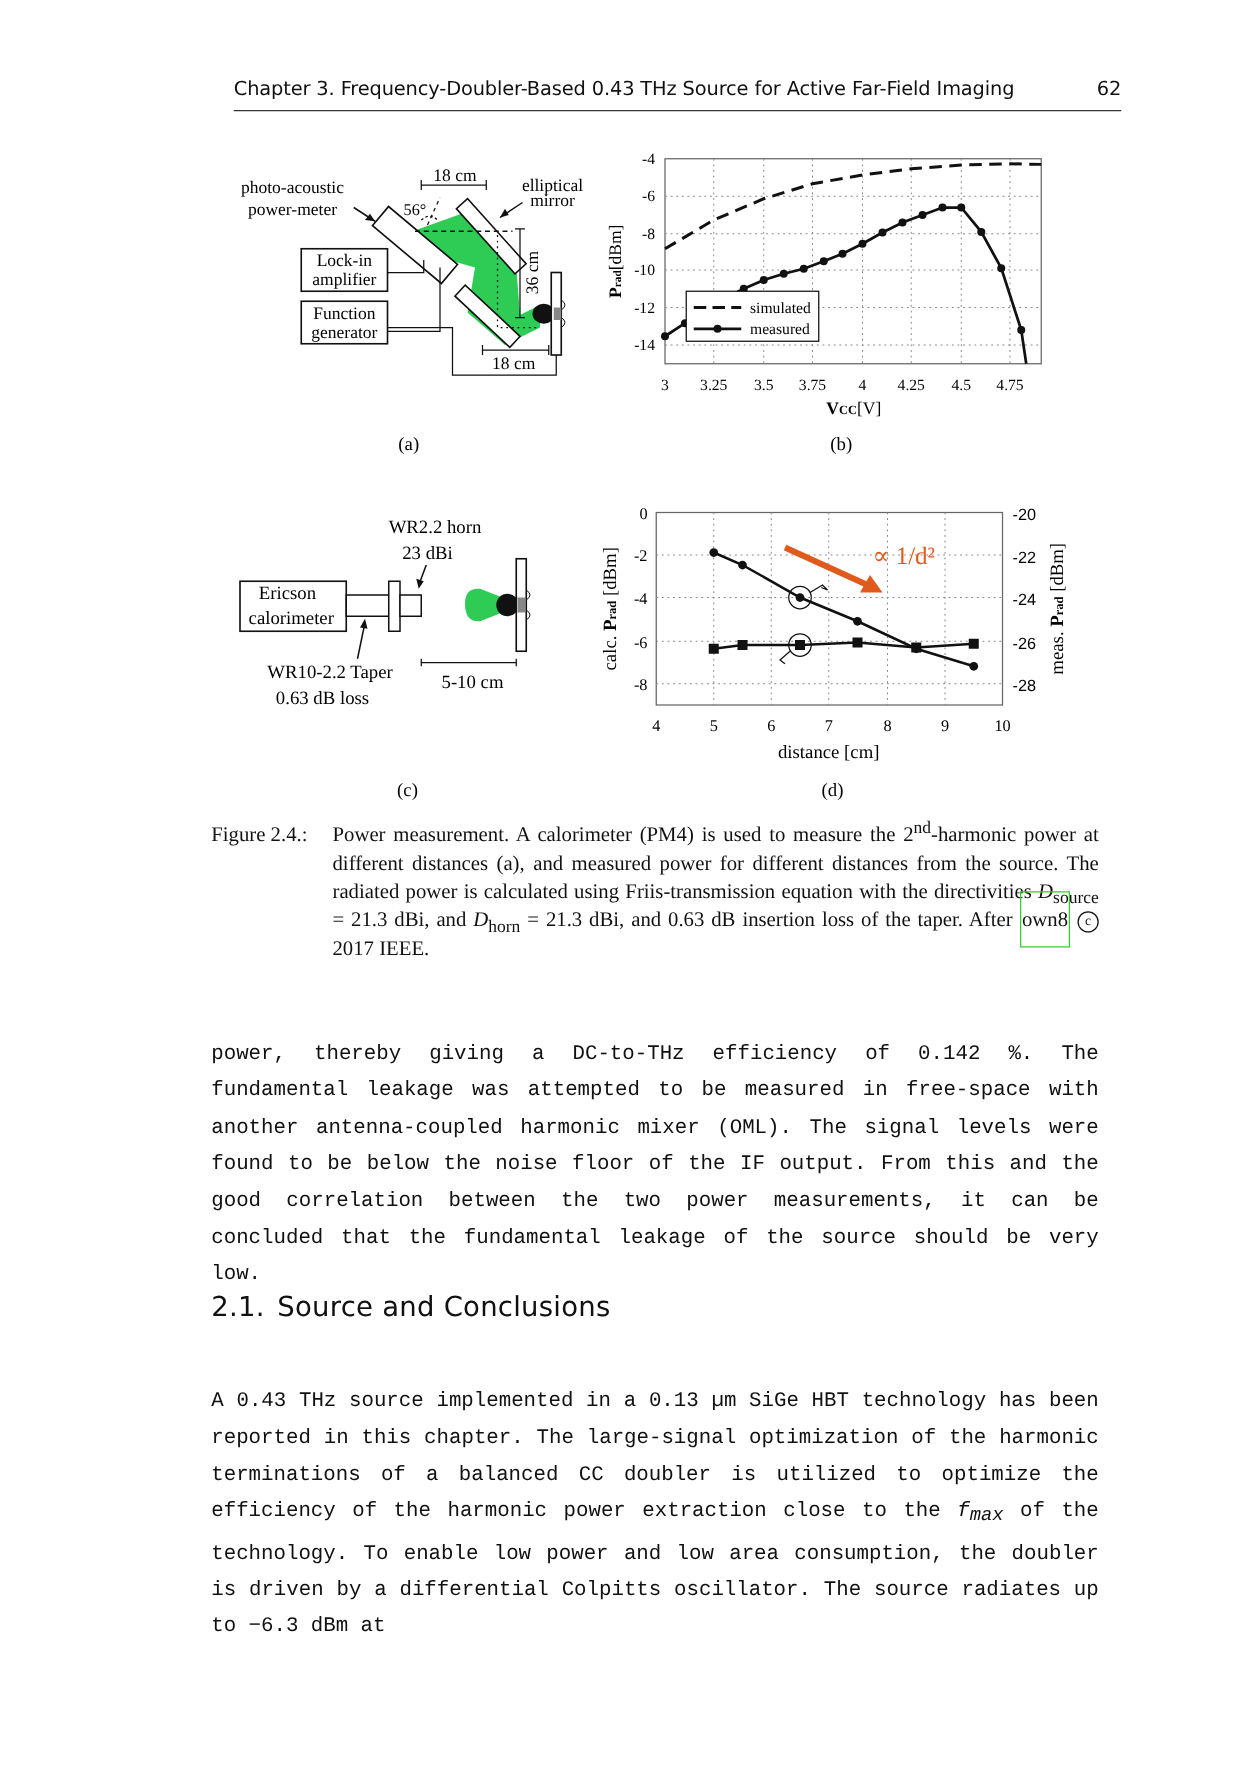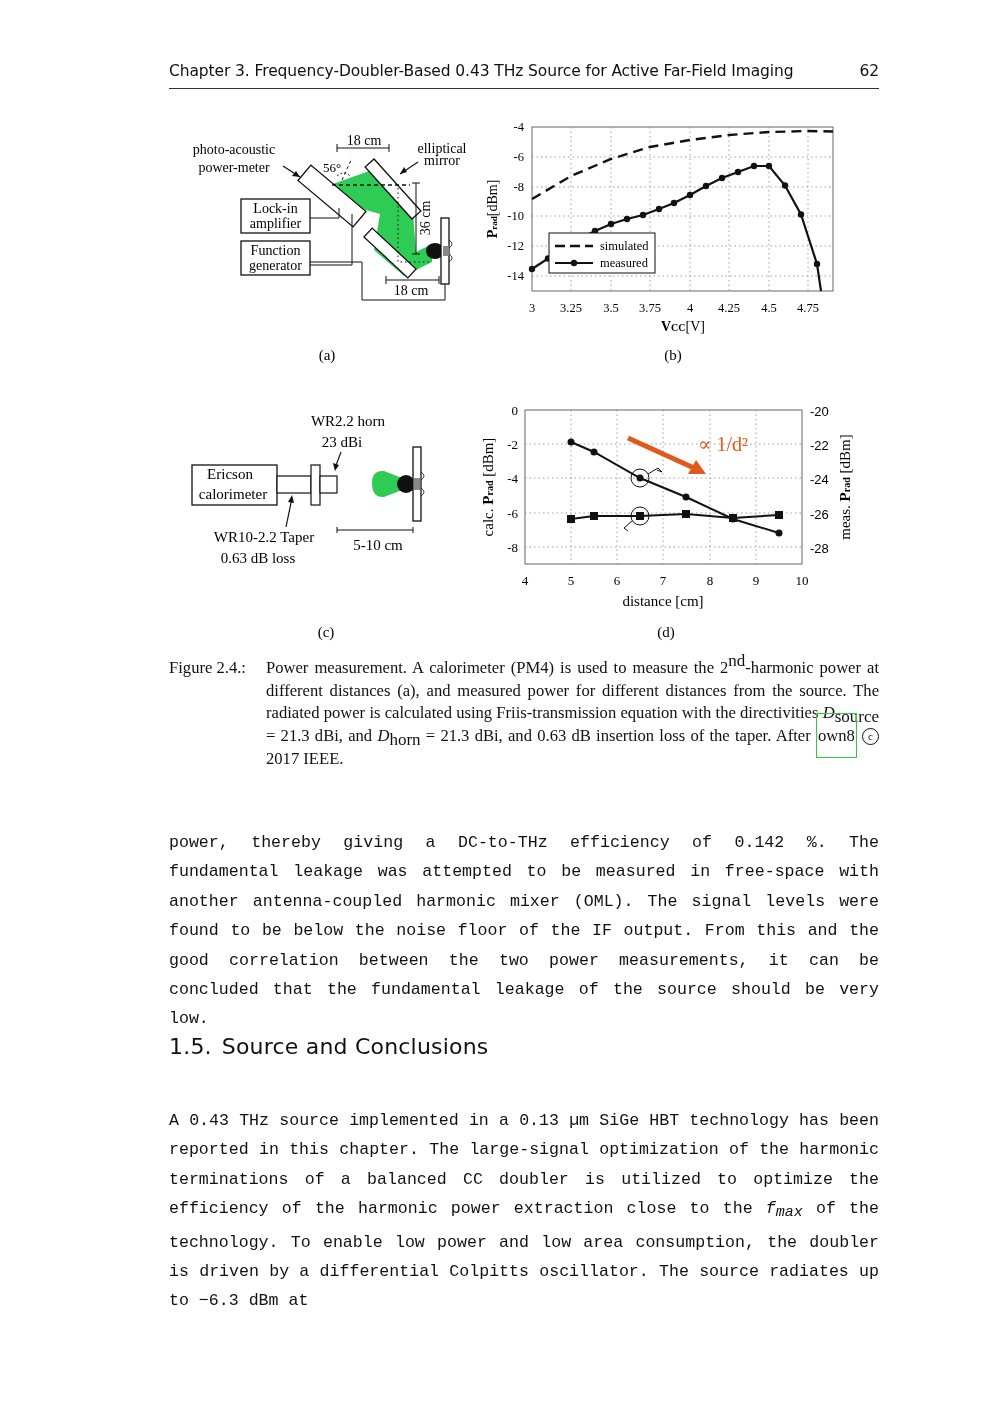--- a/index.html
+++ b/index.html
@@ -1,25 +1,25 @@
 <!DOCTYPE html>
 <html><head>
 <meta charset="utf-8">
 <style>
   html, body { margin: 0; padding: 0; background: #ffffff; }
   body { width: 1000px; height: 1414px; position: relative; overflow: hidden; font-family: "Liberation Serif", "DejaVu Serif", serif; color: #111; }
-  .header { position: absolute; left: 169px; top: 62px; width: 710px; height: 26px; border-bottom: 1px solid #333; font-family: "DejaVu Sans", "Liberation Sans", sans-serif; font-size: 15.5px; display: flex; justify-content: space-between; align-items: flex-start; letter-spacing: -0.1px; }
+  .header { position: absolute; left: 187px; top: 62px; width: 710px; height: 26px; border-bottom: 1px solid #333; font-family: "DejaVu Sans", "Liberation Sans", sans-serif; font-size: 15.5px; display: flex; justify-content: space-between; align-items: flex-start; letter-spacing: -0.1px; }
   .header span { display: block; }
   svg.fig { position: absolute; left: 0; top: 0; }
   svg text { font-family: "Liberation Serif", "DejaVu Serif", serif; }
   .sans { font-family: "Liberation Sans", "DejaVu Sans", sans-serif; }
   .caption { position: absolute; left: 169px; top: 657px; width: 710px; font-size: 16.6px; line-height: 22.7px; }
   .caption .label { position: absolute; left: 0; top: 0; white-space: nowrap; }
   .caption .body { margin-left: 97px; text-align: justify; }
-  .caption sub, .caption sup { font-size: 17px; line-height: 0; }
+  .caption sub, .caption sup { font-size: 14px; line-height: 0; }
   .ref-box { border: 1.3px solid #33cc33; padding: 12px 1px; }
   .copy { display: inline-block; border: 1px solid #111; border-radius: 50%; width: 15px; height: 15px; line-height: 15px; font-size: 11px; text-align: center; vertical-align: 1px; }
   .para { position: absolute; left: 169px; width: 710px; font-size: 16.6px; line-height: 29.4px; text-align: justify; font-family: Liberation Mono, monospace; }
   .section-title { position: absolute; left: 169px; top: 1034px; font-family: "DejaVu Sans", "Liberation Sans", sans-serif; font-size: 22px; font-weight: normal; margin: 0; letter-spacing: 0.2px; }
   .section-title .num { margin-right: 10px; }
   i.math { font-style: italic; }
   .math-sub { font-size: 15px; font-style: italic; vertical-align: -3px; }
 </style>
 </head>
 <body>
@@ -253,15 +253,15 @@
   </g>
 </svg>
 
 <div class="caption">
   <span class="label">Figure 2.4.:</span>
   <div class="body"><span>Power measurement.  A calorimeter (PM4) is used to measure the 2</span><sup>nd</sup><span>-harmonic power at different distances (a), and measured power for different distances from the source.  The radiated power is calculated using Friis-transmission equation with the directivities </span><i class="math">D</i><sub>source</sub><span> = 21.3 dBi, and </span><i class="math">D</i><sub>horn</sub><span> = 21.3 dBi, and 0.63 dB insertion loss of the taper.  After </span><span class="ref-box">own8</span> <span class="copy">c</span><span> 2017 IEEE.</span></div>
 </div>
 
 <p class="para" style="top:828px; margin:0;">power, thereby giving a DC-to-THz efficiency of 0.142 %.  The fundamental leakage was attempted to be measured in free-space with another antenna-coupled harmonic mixer (OML). The signal levels were found to be below the noise floor of the IF output. From this and the good correlation between the two power measurements, it can be concluded that the fundamental leakage of the source should be very low.</p>
 
-<h2 class="section-title"><span class="num">1.5.</span><span>Source and Conclusions</span></h2>
+<h2 class="section-title"><span class="num">2.1.</span><span>Source and Conclusions</span></h2>
 
 <p class="para" style="top:1106px; margin:0;"><span>A 0.43 THz source implemented in a 0.13 µm SiGe HBT technology has been reported in this chapter.  The large-signal optimization of the harmonic terminations of a balanced CC doubler is utilized to optimize the efficiency of the harmonic power extraction close to the </span><i class="math">f</i><span class="math-sub">max</span><span> of the technology. To enable low power and low area consumption, the doubler is driven by a differential Colpitts oscillator.  The source radiates up to −6.3 dBm at</span></p>
 
 </body></html>

